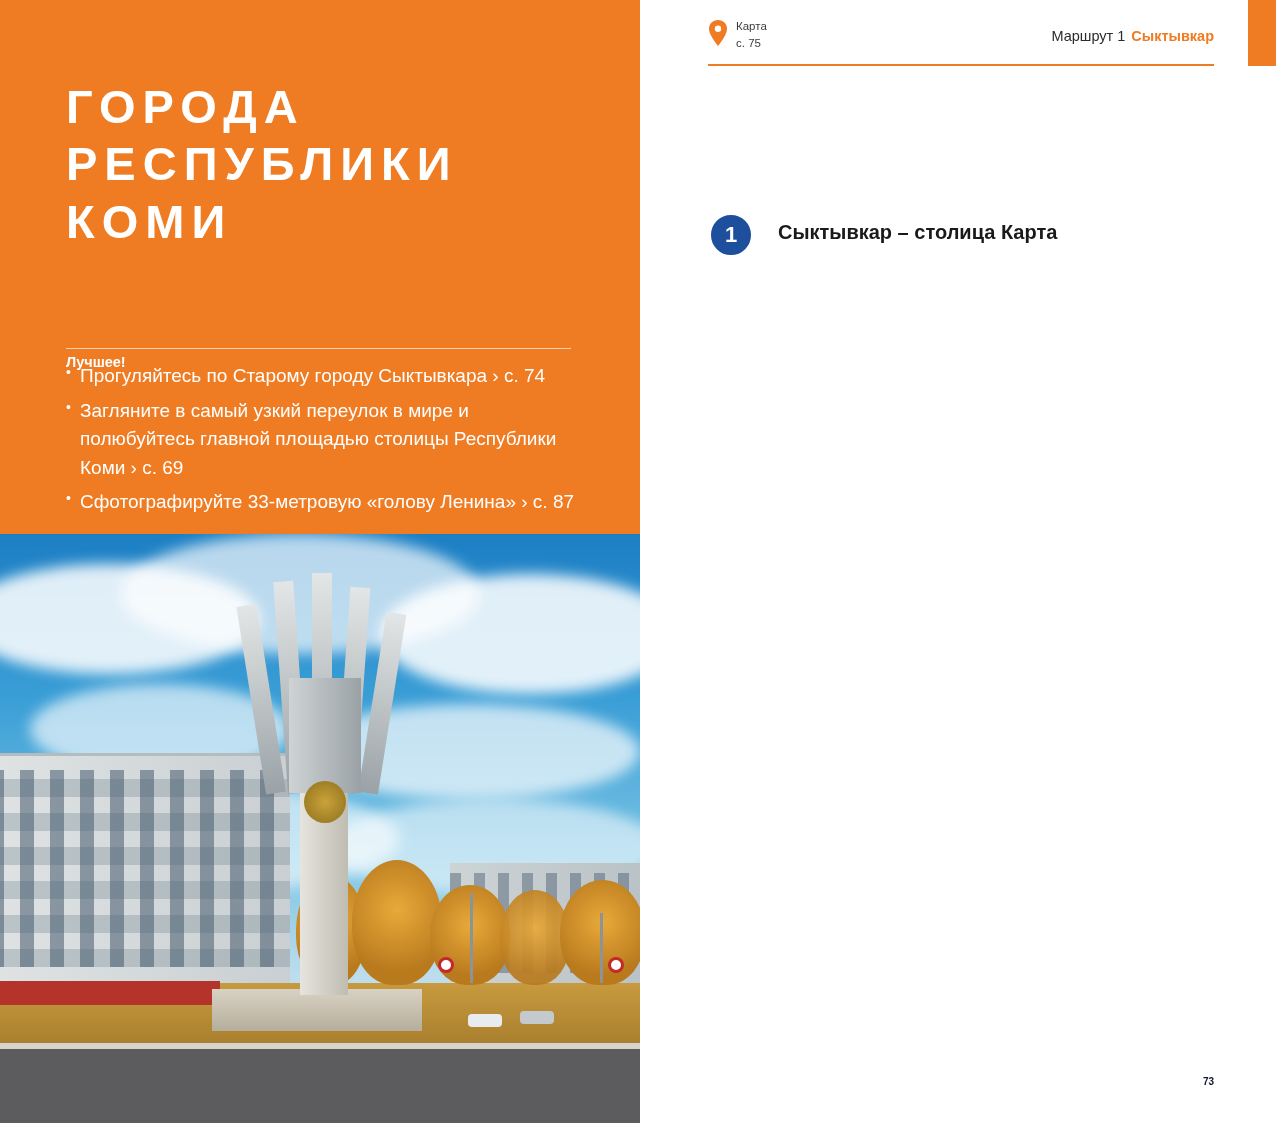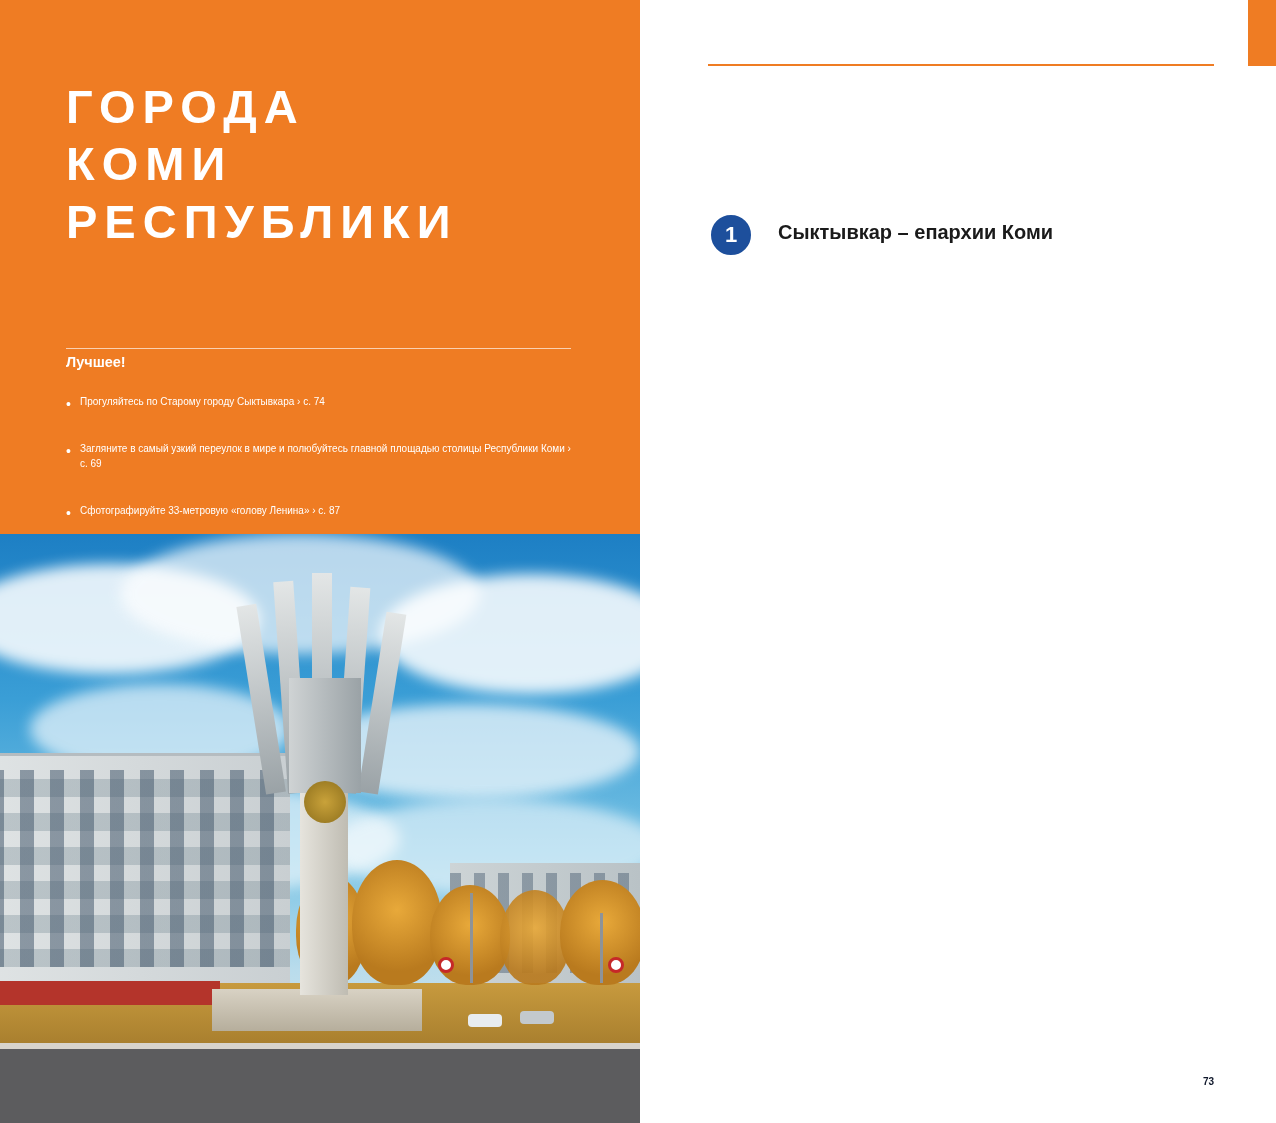--- a/index.html
+++ b/index.html
@@ -55,25 +55,24 @@
   .best-list {
     position: absolute;
     left: 66px; top: 362px;
     width: 510px;
     margin: 0; padding: 0;
     list-style: none;
   }
   .best-list li {
     position: relative;
     color: #ffffff;
-    font-size: 10px;
+    font-size: 19px;
     line-height: 1.5;
     padding-left: 14px;
     margin-bottom: 6px;
-    margin-top: 32px;
   }
   .best-list li::before {
     content: "•";
     position: absolute;
     left: 0; top: 0;
     color: #ffffff;
     font-size: 14px;
   }
 
   
@@ -294,22 +293,22 @@
 </style>
 </head>
 <body>
 
 <div class="left-page">
 
   <div class="orange-panel">
 
     <div class="big-title">
       <div>ГОРОДА</div>
+      <div>РЕСПУБЛИКИ</div>
       <div>КОМИ</div>
-      <div>РЕСПУБЛИКИ</div>
     </div>
 
     <div class="best-label">Лучшее!</div>
     <div class="best-rule"></div>
 
     <ul class="best-list">
       <li>Прогуляйтесь по Старому городу Сыктывкара › с. 74</li>
       <li>Загляните в самый узкий переулок в мире и полюбуйтесь главной площадью столицы Республики Коми › с. 69</li>
       <li>Сфотографируйте 33-метровую «голову Ленина» › с. 87</li>
     </ul>
@@ -355,22 +354,37 @@
     <div class="sign sg2"></div>
     <div class="car" style="left:468px;"></div>
     <div class="car car2"></div>
   </div>
 </div>
 
 <div class="right-page">
 
   <div class="corner-tab"></div>
 
+  <div class="header-row">
+    <span class="map-pin">
+      <svg width="20" height="26" viewBox="0 0 20 26">
+        <path d="M10 0C4.9 0 1 3.9 1 8.8 1 15.4 10 26 10 26s9-10.6 9-17.2C19 3.9 15.1 0 10 0z" fill="#ef7c23"></path>
+        <circle cx="10" cy="8.8" r="3.2" fill="#ffffff"></circle>
+      </svg>
+    </span>
+    <span class="map-label">
+      <span>Карта</span>
+      <span>с. 75</span>
+    </span>
+    <span class="header-right">
+      <span>Маршрут 1</span><span class="city">Сыктывкар</span>
+    </span>
+  </div>
   <div class="header-rule"></div>
 
 
   <div class="section-head">
     <div class="badge">1</div>
-    <div class="section-title">Сыктывкар – епархии Коми</div>
+    <div class="section-title">Сыктывкар – столица Карта</div>
   </div>
 
   <div class="page-number">73</div>
 </div>
 
 </body></html>

